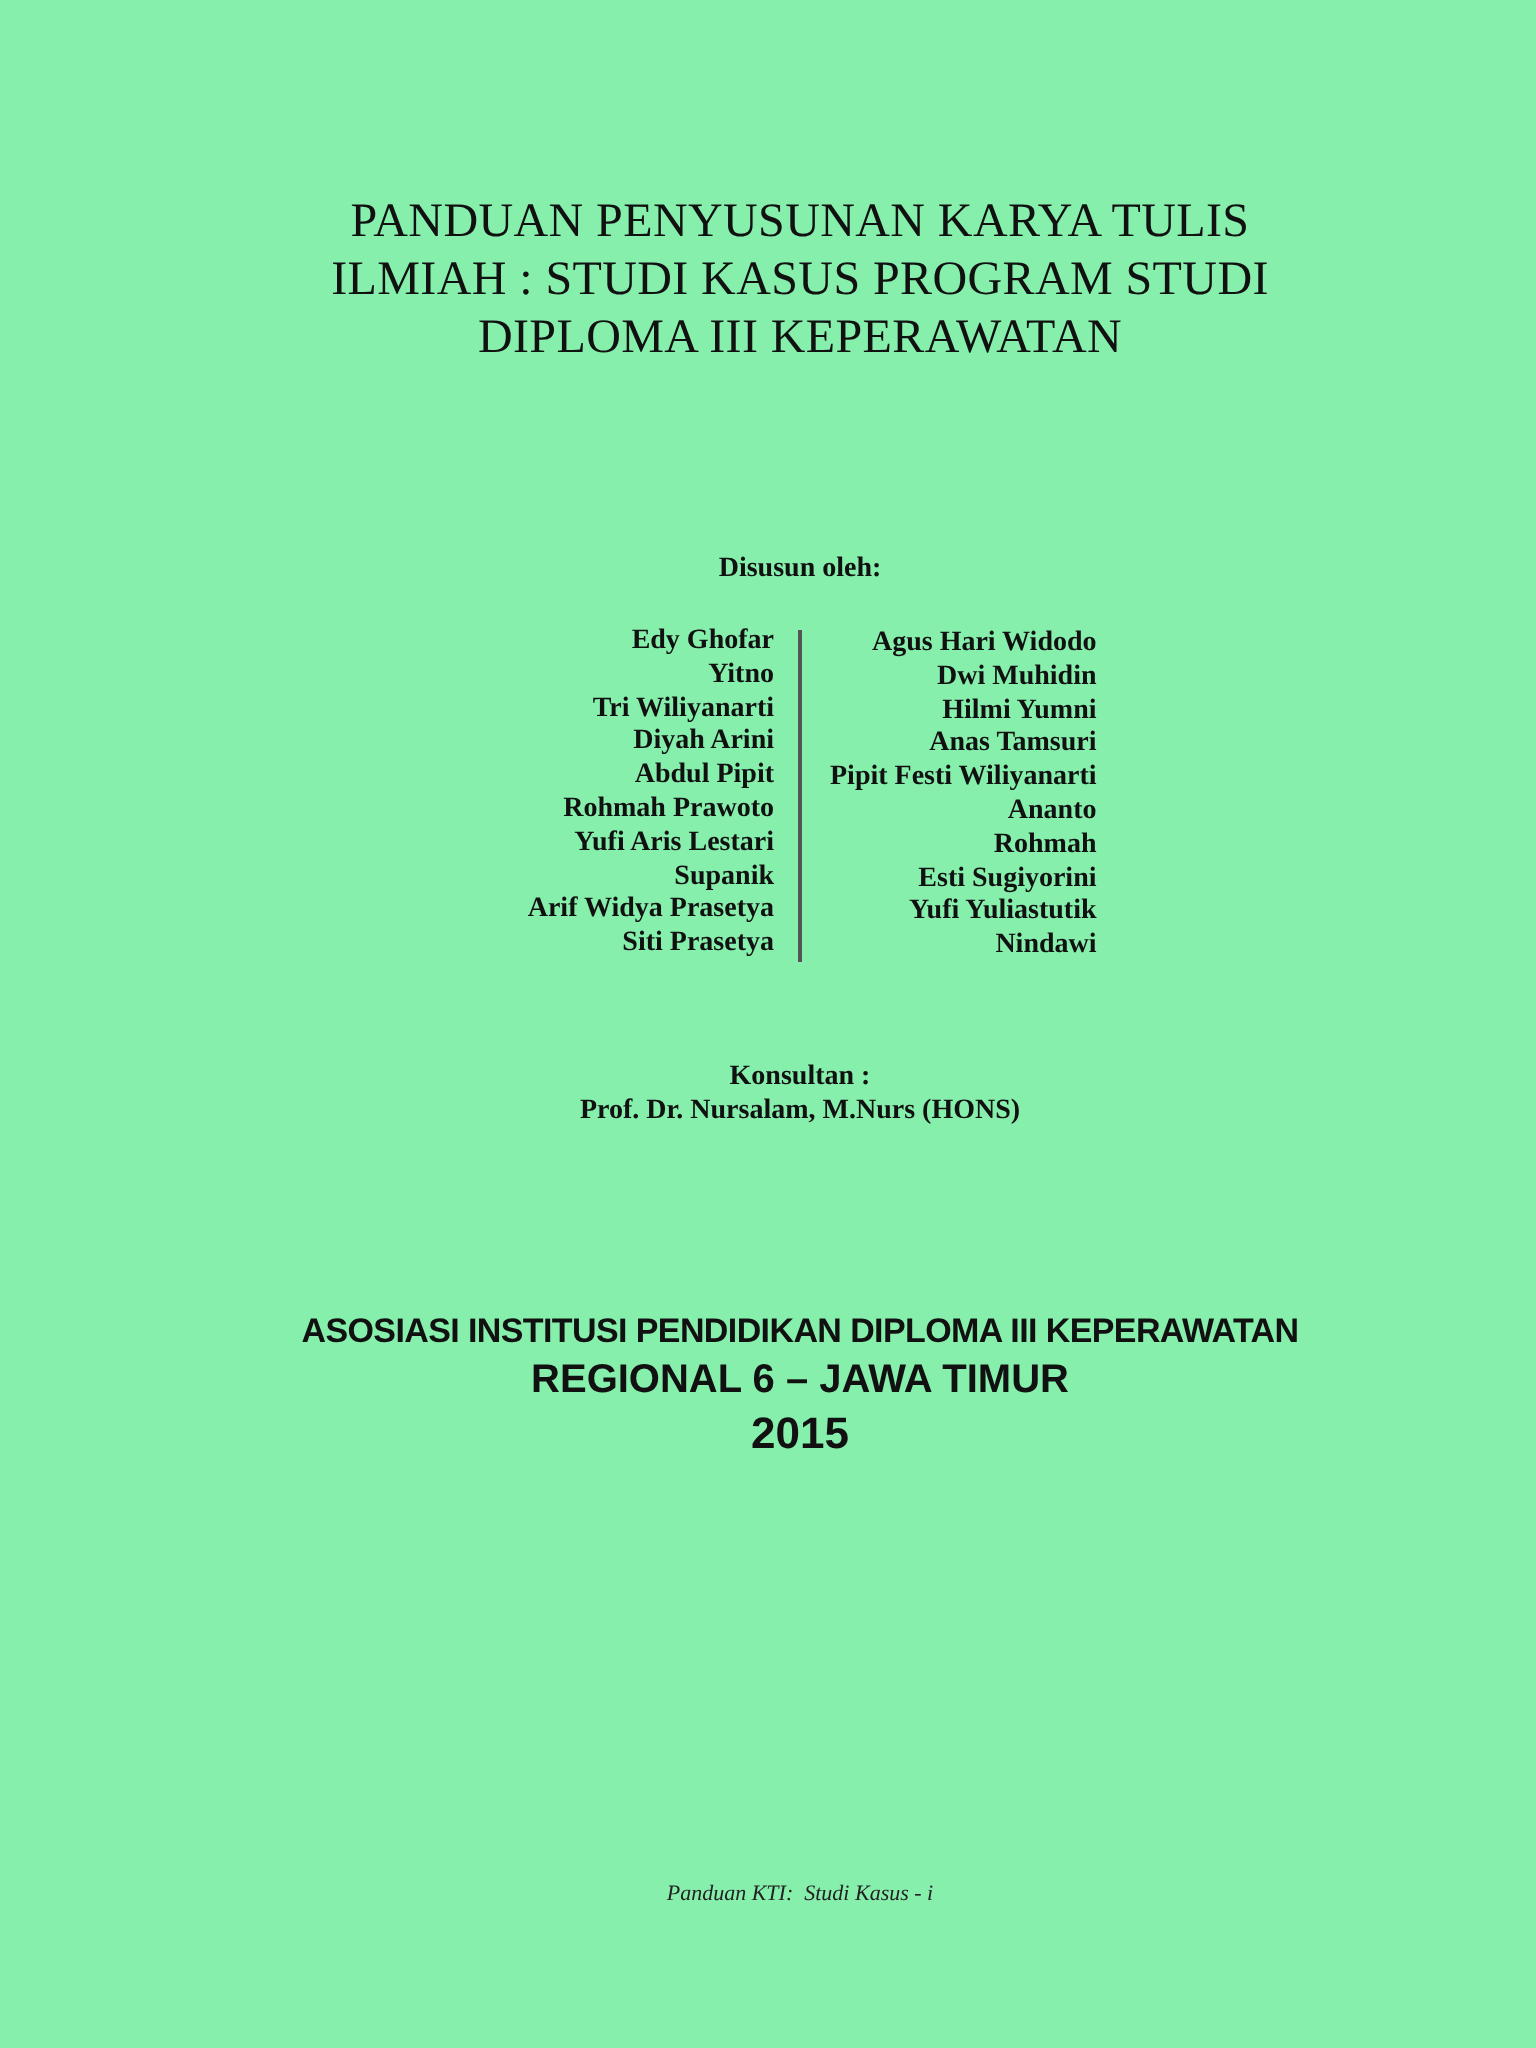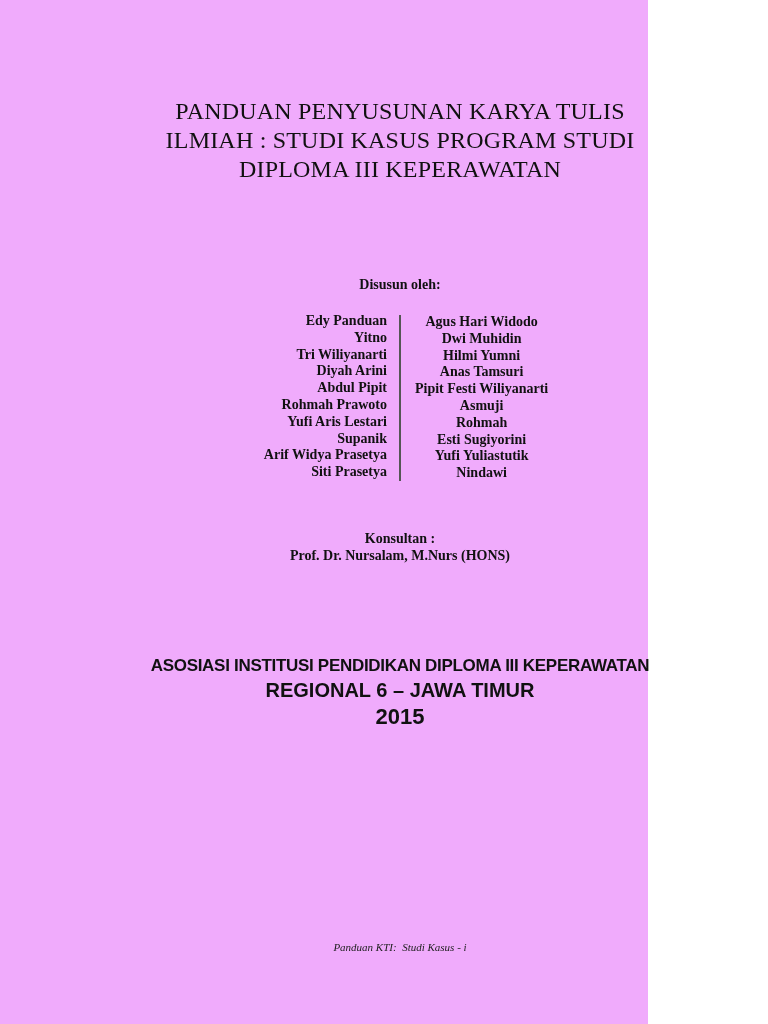--- a/index.html
+++ b/index.html
@@ -10,23 +10,23 @@
     body {
       width: 768px;
       height: 1024px;
       position: relative;
       overflow: hidden;
       color: #111111;
     }
     .page {
       position: absolute;
       left: 0; top: 0;
-      width: 648px;
+      width: 768px;
       height: 1024px;
-      background: #f0abfc;
+      background: #86efac;
     }
     .title {
       position: absolute;
       left: 0;
       top: 97px;
       width: 800px;
       text-align: center;
       font-family: "Liberation Serif", "DejaVu Serif", serif;
       font-size: 24px;
       line-height: 29px;
@@ -61,21 +61,21 @@
       position: absolute;
       right: 413px; 
       top: 0;
       text-align: right;
       white-space: nowrap;
     }
     .col-right {
       position: absolute;
       left: 415px;
       top: 1px;
-      text-align: center;
+      text-align: right;
       white-space: nowrap;
     }
     .divider {
       position: absolute;
       left: 399px;
       top: 2px;
       width: 1.5px;
       height: 166px;
       background: #555;
     }
@@ -137,39 +137,39 @@
   <div class="title">
     <div>PANDUAN PENYUSUNAN KARYA TULIS</div>
     <div>ILMIAH : STUDI KASUS PROGRAM STUDI</div>
     <div>DIPLOMA III KEPERAWATAN</div>
   </div>
 
   <div class="byline">Disusun oleh:</div>
 
   <div class="authors">
     <div class="col-left">
-      <div>Edy Panduan</div>
+      <div>Edy Ghofar</div>
       <div>Yitno</div>
       <div>Tri Wiliyanarti</div>
       <div>Diyah Arini</div>
       <div>Abdul Pipit</div>
       <div>Rohmah Prawoto</div>
       <div>Yufi Aris Lestari</div>
       <div>Supanik</div>
       <div>Arif Widya Prasetya</div>
       <div>Siti Prasetya</div>
     </div>
     <div class="divider"></div>
     <div class="col-right">
       <div>Agus Hari Widodo</div>
       <div>Dwi Muhidin</div>
       <div>Hilmi Yumni</div>
       <div>Anas Tamsuri</div>
       <div>Pipit Festi Wiliyanarti</div>
-      <div>Asmuji</div>
+      <div>Ananto</div>
       <div>Rohmah</div>
       <div>Esti Sugiyorini</div>
       <div>Yufi Yuliastutik</div>
       <div>Nindawi</div>
     </div>
   </div>
 
   <div class="consultant">
     <div>Konsultan :</div>
     <div>Prof. Dr. Nursalam, M.Nurs (HONS)</div>

